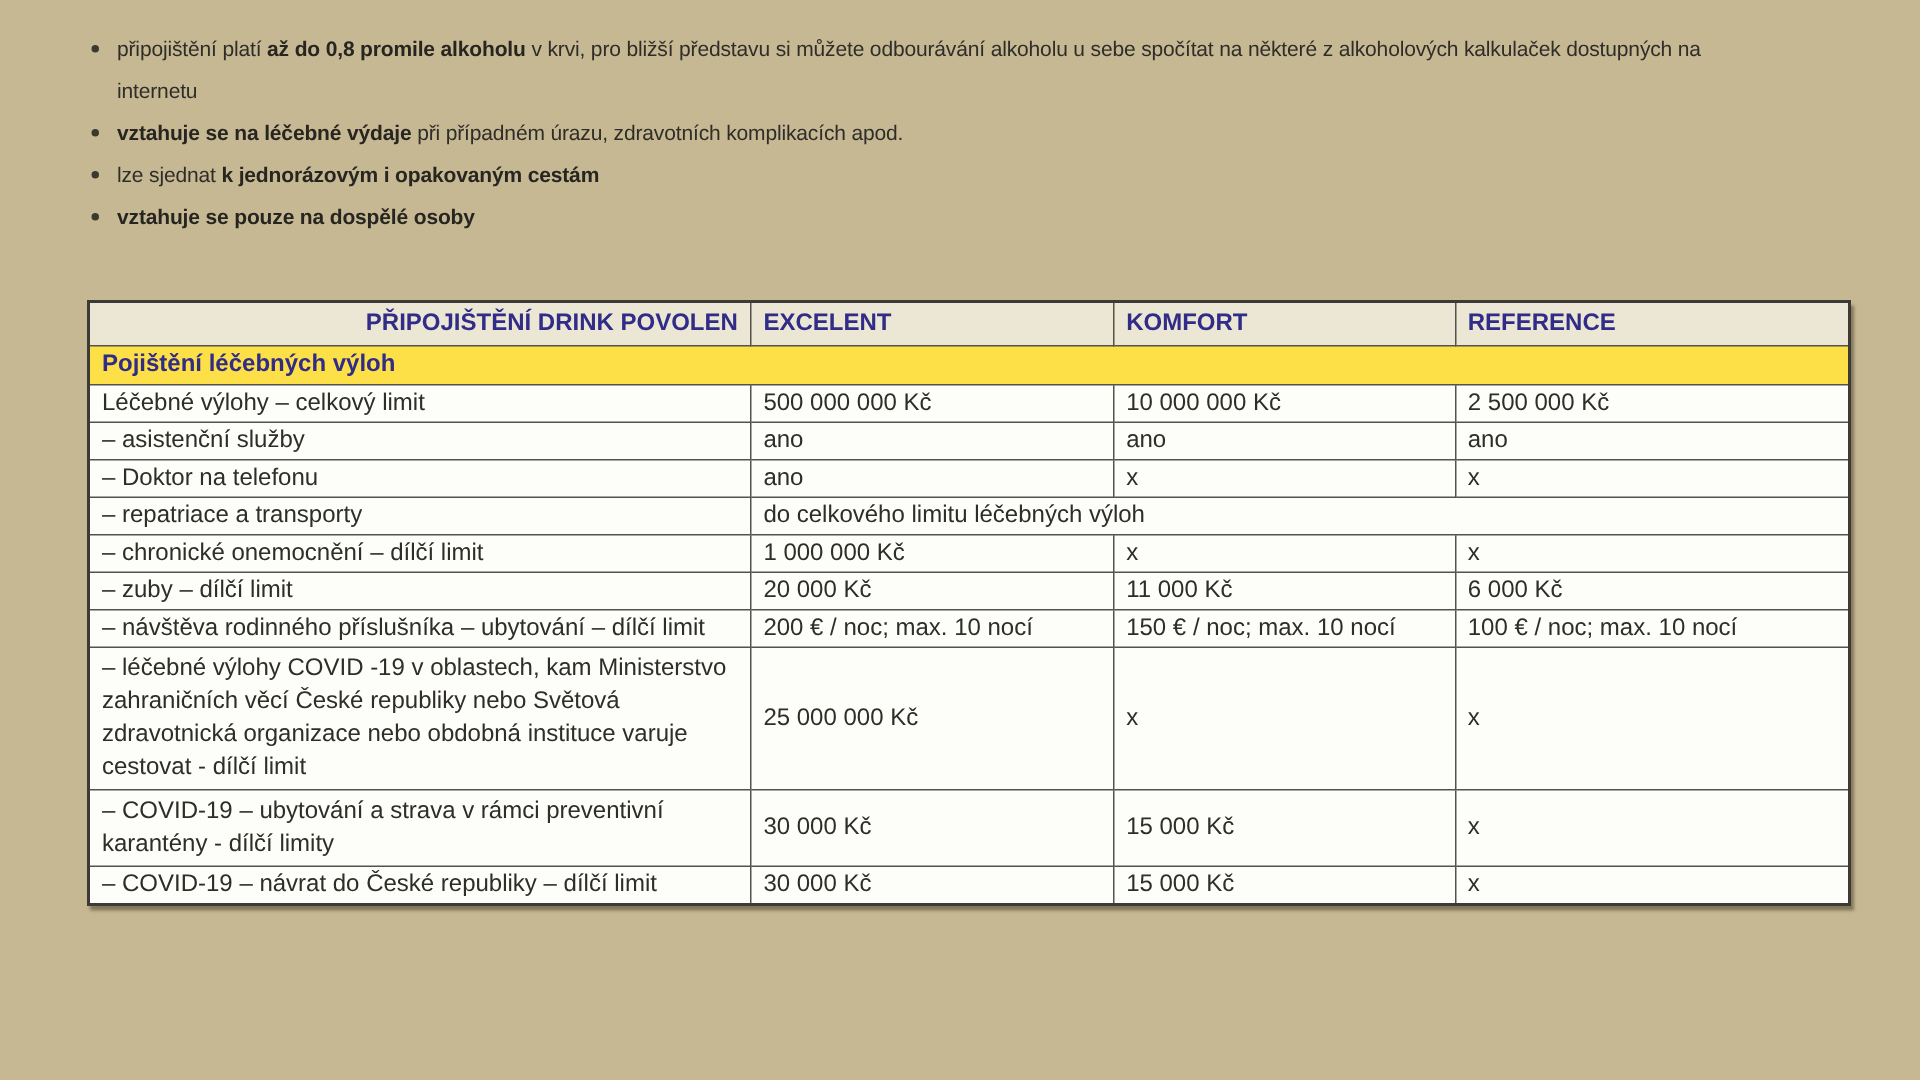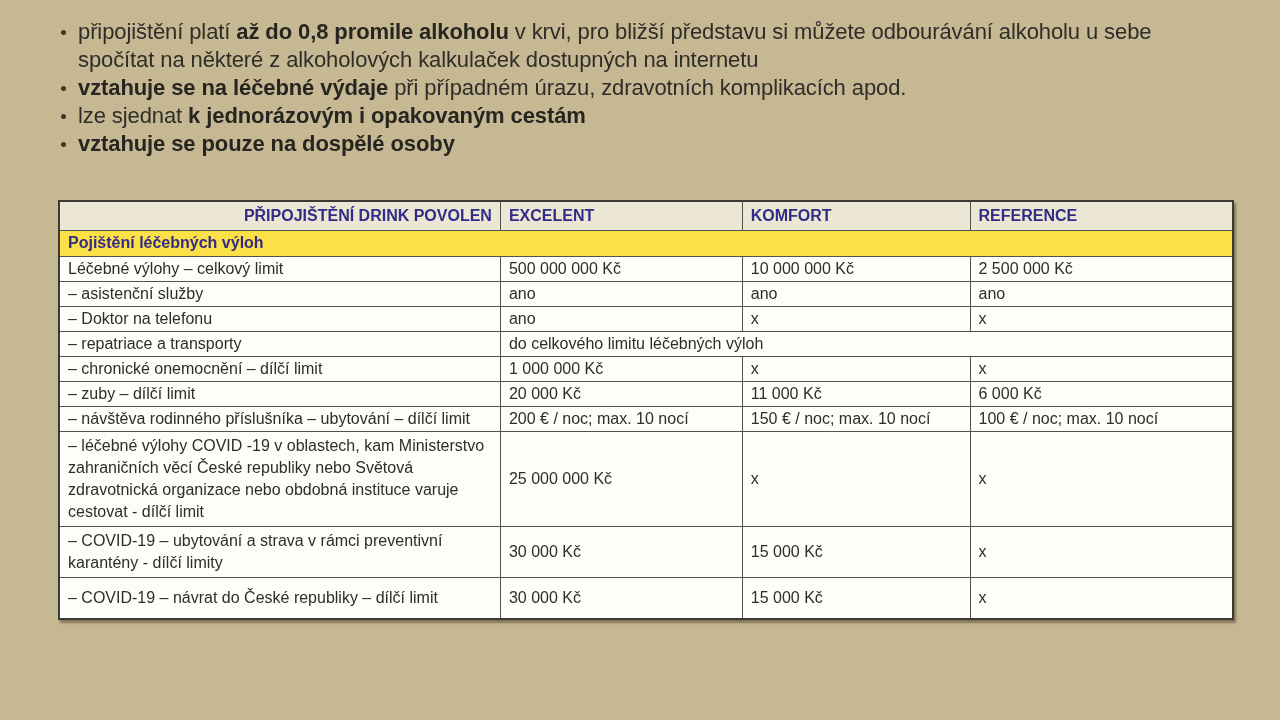--- a/index.html
+++ b/index.html
@@ -15,21 +15,21 @@
 
   
   .bullets {
     position: absolute;
     left: 58px; top: 18px;
     width: 1120px;
   }
   .bullet {
     position: relative;
     padding-left: 20px;
-    font-size: 22px;
+    font-size: 14px;
     line-height: 28px;
     letter-spacing: -0.1px;
   }
   .bullet .dot {
     position: absolute;
     left: 3px; top: 12px;
     width: 5px; height: 5px;
     border-radius: 50%;
     background: #3a392f;
   }
@@ -66,21 +66,21 @@
   tr.section { height: 26px; }
   tr.section td {
     background: #fde047;
     color: #312c87;
     font-weight: bold;
     text-align: left;
   }
   td.lbl { text-align: left; line-height: 22px; }
   td.val, td.spanval { text-align: left; line-height: 22px; }
   tr.r1 { height: 25px; }
-  tr.tall { height: 42px; margin-top: 16px; }
+  tr.tall { height: 26px; margin-top: 16px; }
 </style>
 </head>
 <body>
 
 <div class="bullets">
   <div class="bullet">
     <span class="dot"></span>
     <span>připojištění platí </span><span class="b">až do 0,8 promile alkoholu</span><span> v krvi, pro bližší představu si můžete odbourávání alkoholu u sebe spočítat na některé z alkoholových kalkulaček dostupných na internetu</span>
   </div>
   <div class="bullet">

